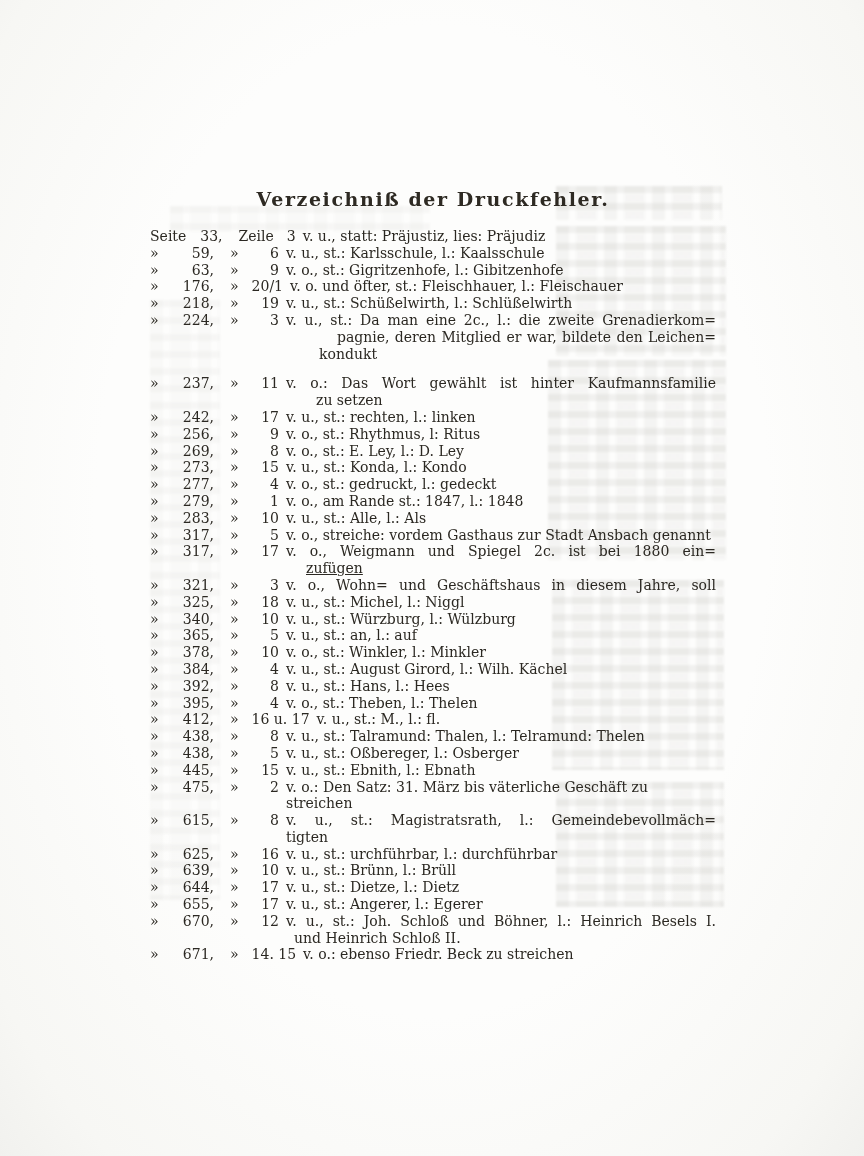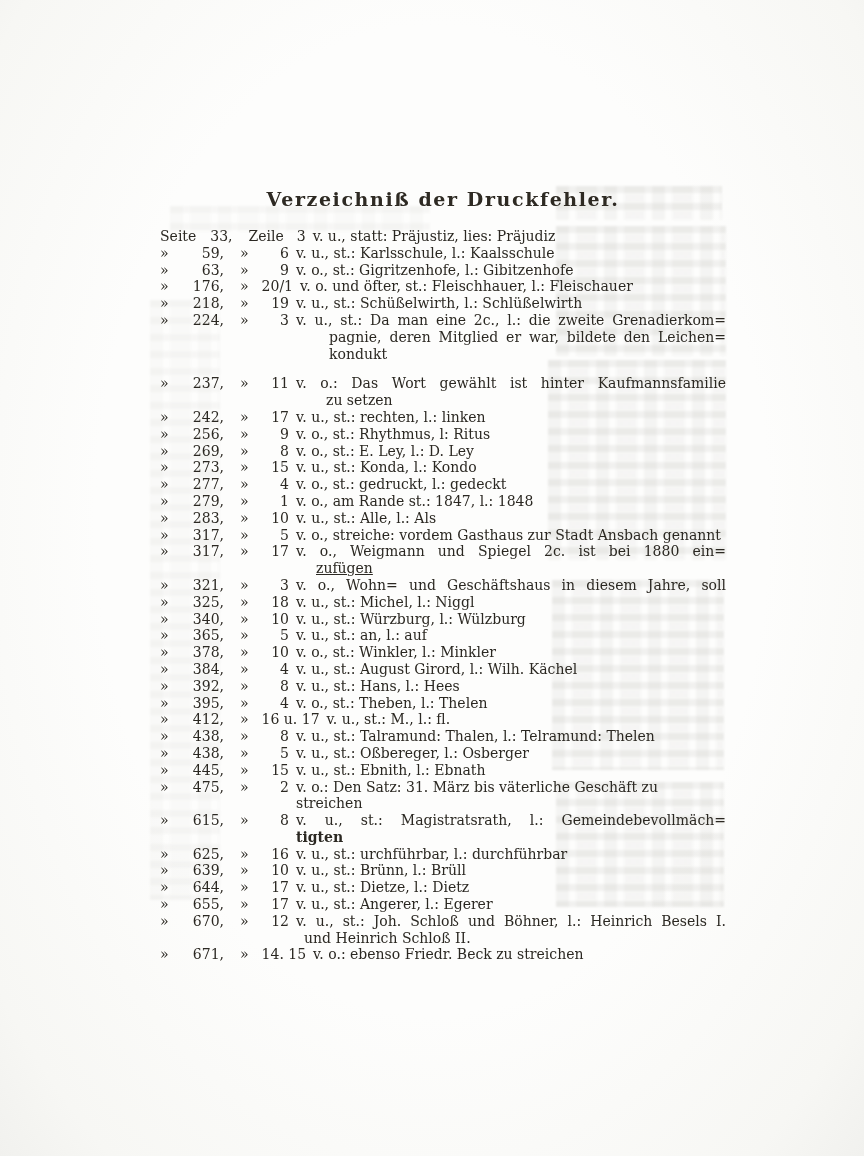--- a/index.html
+++ b/index.html
@@ -19,21 +19,21 @@
     filter:blur(1.1px);
     opacity:.6;
     background:
       repeating-linear-gradient(90deg, rgba(112,110,99,.10) 0 13px, rgba(0,0,0,0) 13px 20px, rgba(112,110,99,.08) 20px 41px, rgba(0,0,0,0) 41px 48px),
       repeating-linear-gradient(180deg, rgba(112,110,99,.14) 0 7px, rgba(0,0,0,0) 7px 17px);
     pointer-events:none;
   }
   .bleed.faint{opacity:.3;}
   .textblock{
     position:absolute;
-    left:160px;top:187px;width:566px;
+    left:150px;top:187px;width:566px;
   }
   .title{
     margin:0 0 17px 0;
     font-size:19px;
     line-height:24px;
     font-weight:bold;
     letter-spacing:1.6px;
     text-align:center;
     color:#2e2a23;
   }
@@ -145,21 +145,21 @@
           <span class="c1">
             <span class="pfx">»</span>
             <span class="num">224,</span>
           </span>
           <span class="c2">
             <span class="pfx">»</span>
             <span class="num">3</span>
           </span>
           <span class="c3">
             <div class="jline">v. u., st.: Da man eine 2c., l.: die zweite Grenadierkom=</div>
-            <div class="cont jline" style="margin-left: 33px;">pagnie, deren Mitglied er war, bildete den Leichen=</div>
+            <div class="cont jline" style="margin-left: 51px;">pagnie, deren Mitglied er war, bildete den Leichen=</div>
             <div class="cont" style="margin-left: 33px;">kondukt</div>
           </span>
         </div>
 
         <div class="row" style="margin-top: 13px;">
           <span class="c1">
             <span class="pfx">»</span>
             <span class="num">237,</span>
           </span>
           <span class="c2">
@@ -485,21 +485,21 @@
           <span class="c1">
             <span class="pfx">»</span>
             <span class="num">615,</span>
           </span>
           <span class="c2">
             <span class="pfx">»</span>
             <span class="num">8</span>
           </span>
           <span class="c3">
             <div class="jline">v. u., st.: Magistratsrath, l.: Gemeindebevollmäch=</div>
-            <div class="cont" style="margin-left: 0px; font-weight: bold;">tigten</div>
+            <div class="cont" style="margin-left: 0px;">tigten</div>
           </span>
         </div>
 
         <div class="row">
           <span class="c1">
             <span class="pfx">»</span>
             <span class="num">625,</span>
           </span>
           <span class="c2">
             <span class="pfx">»</span>

